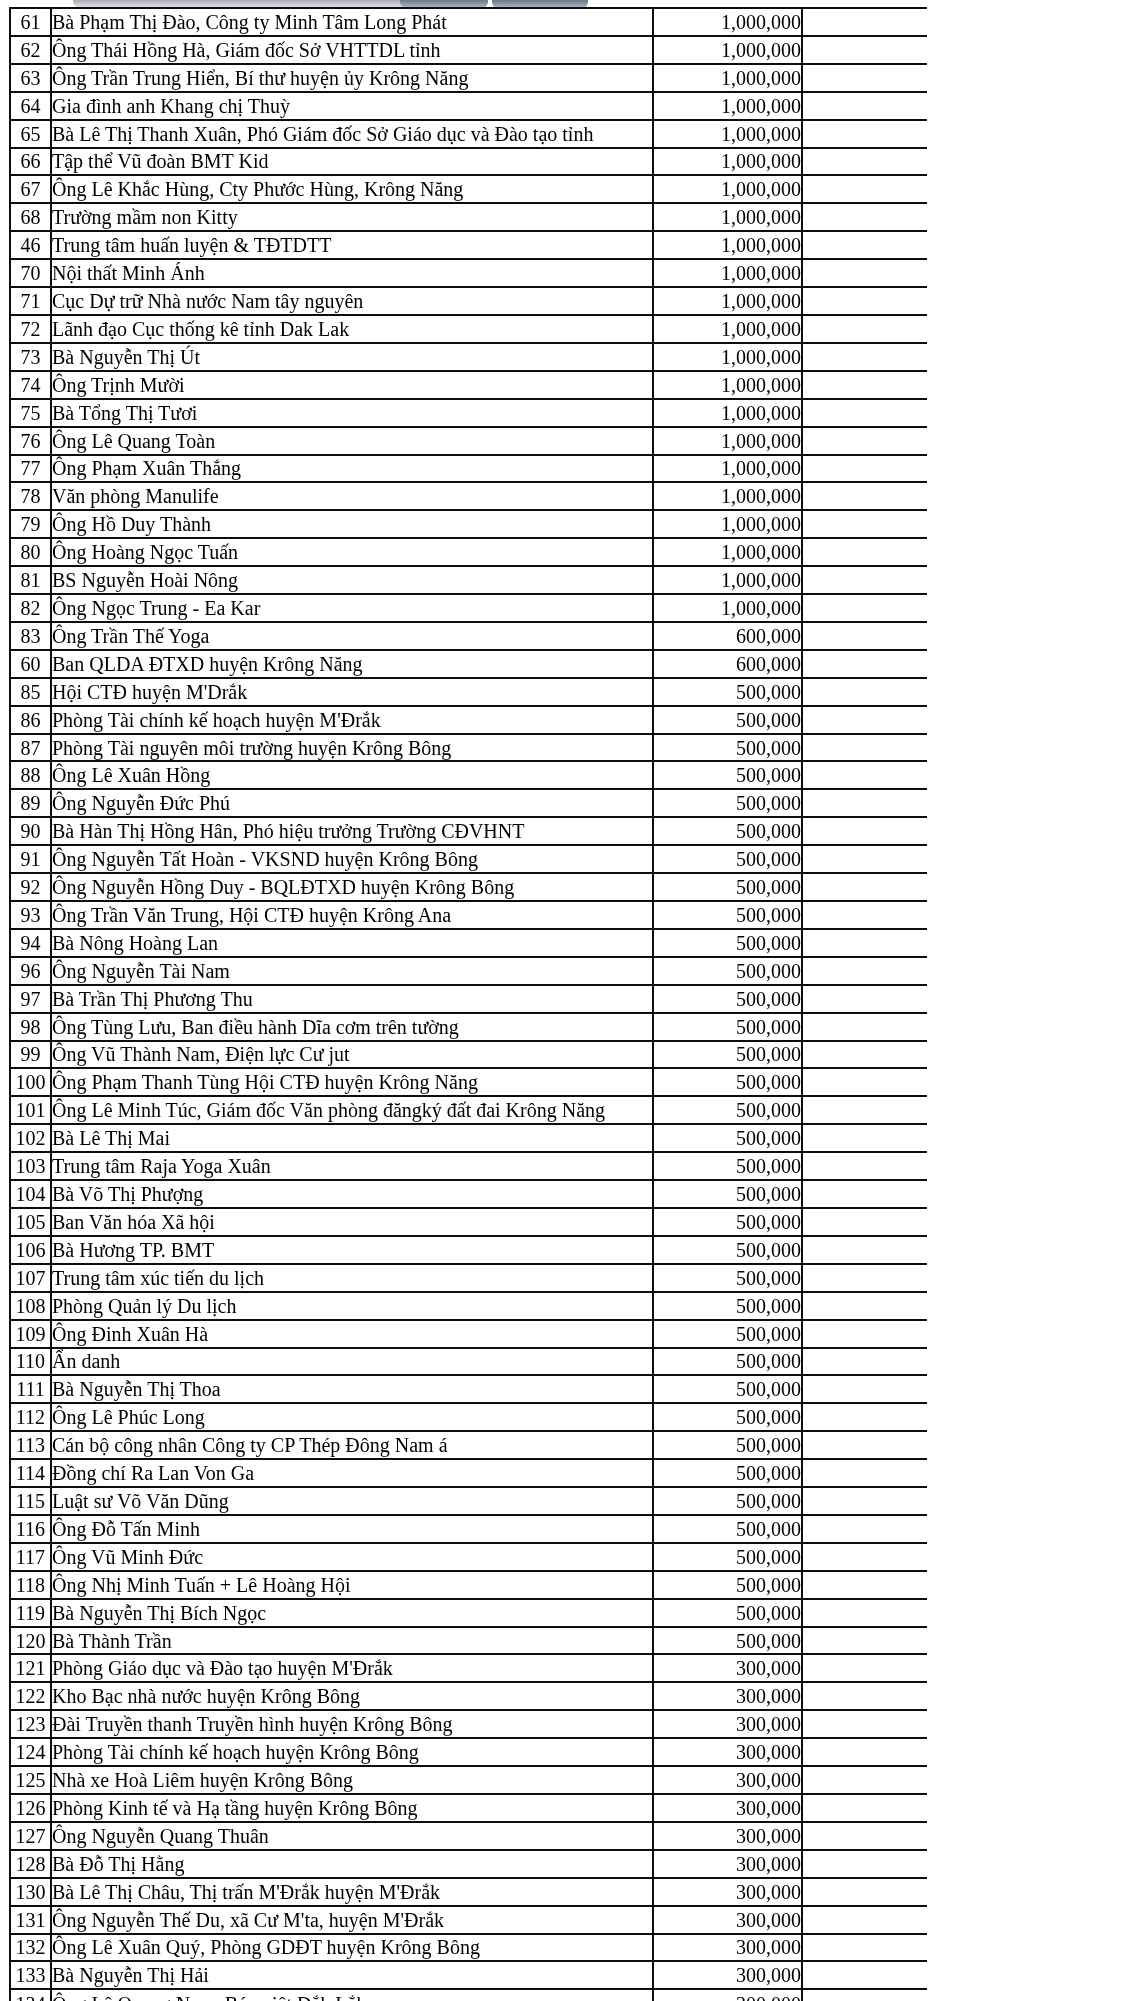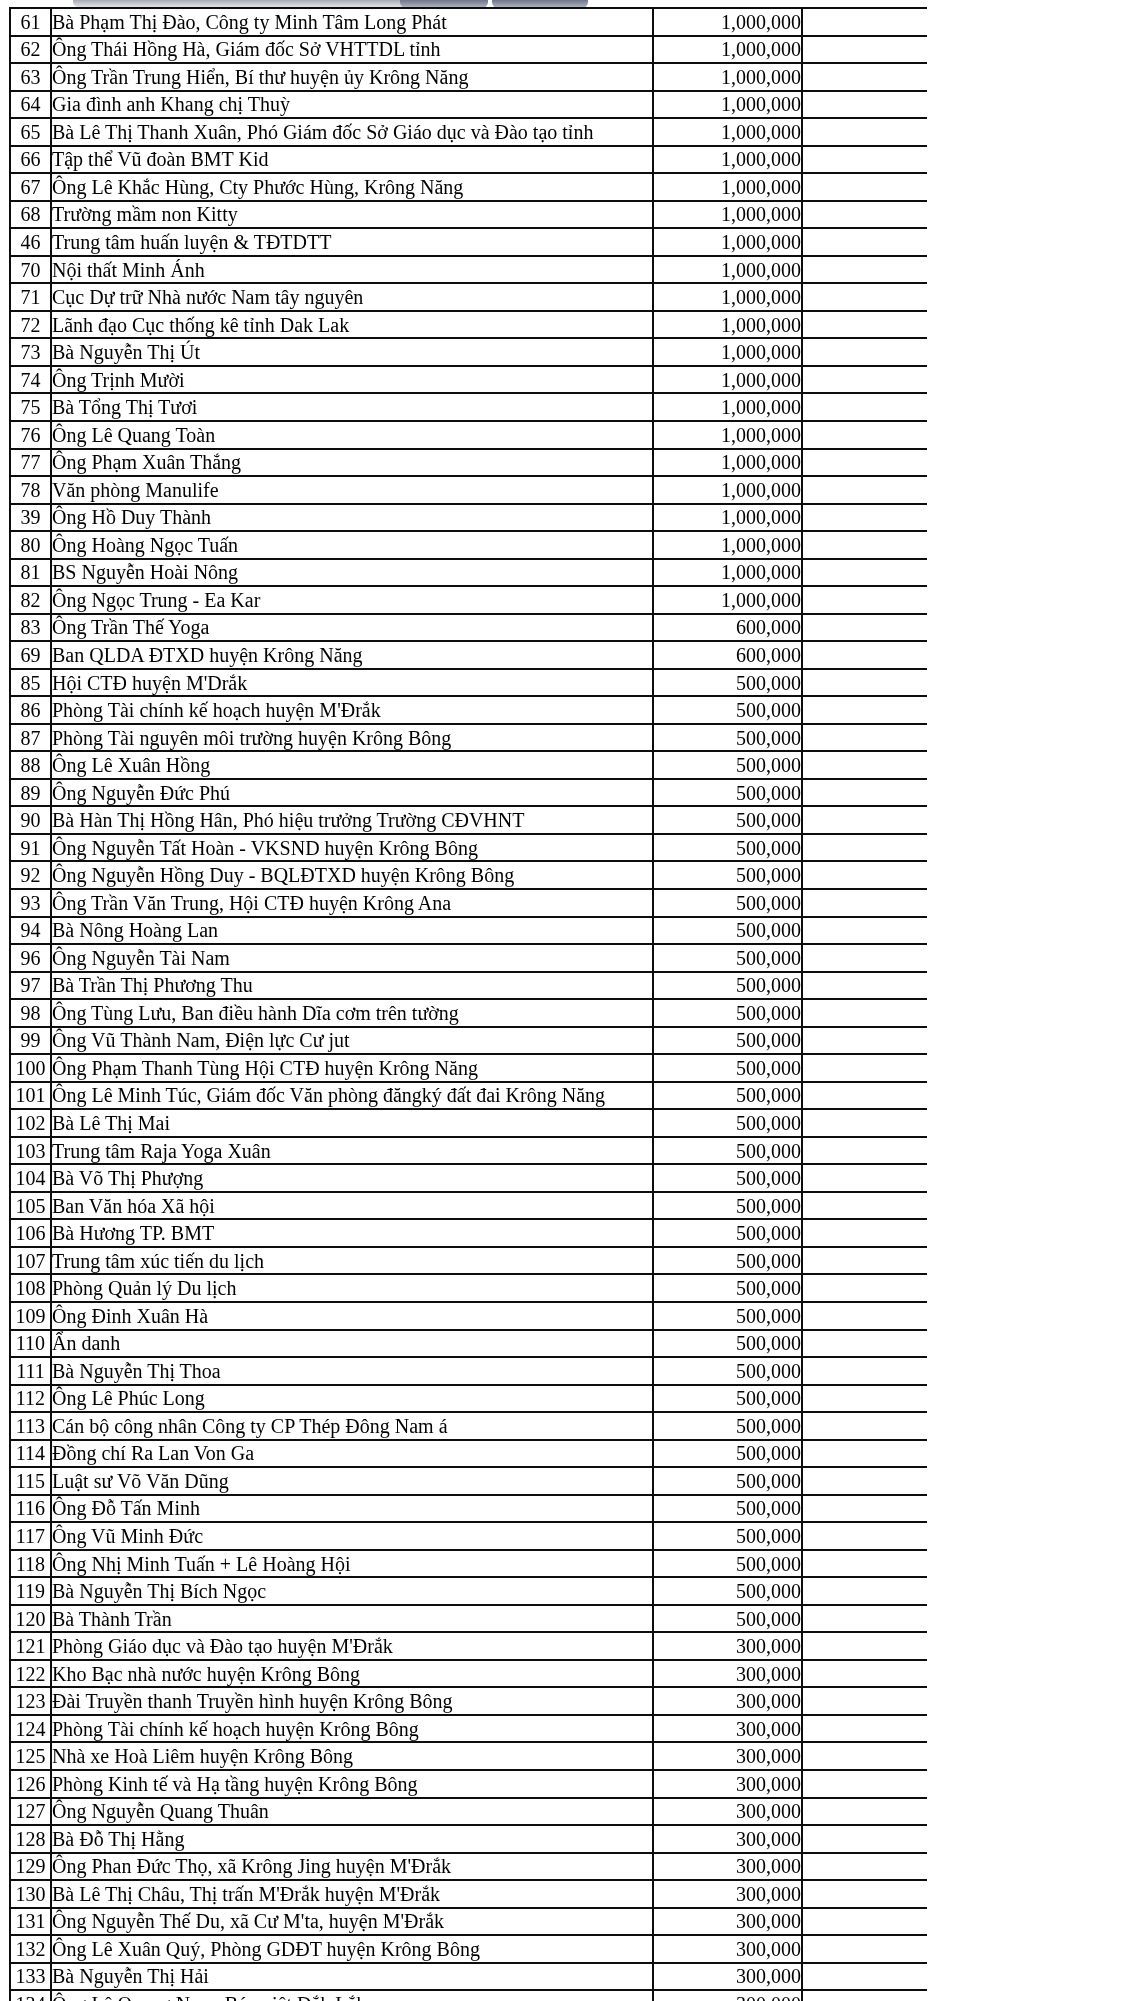--- a/index.html
+++ b/index.html
@@ -193,21 +193,21 @@
           <td class="c-blank"></td>
         </tr>
         <tr>
           <td class="c-no">78</td>
           <td class="c-name">Văn phòng Manulife</td>
           <td class="c-amount">1,000,000</td>
           <td class="c-blank"></td>
           <td class="c-blank"></td>
         </tr>
         <tr>
-          <td class="c-no">39</td>
+          <td class="c-no">79</td>
           <td class="c-name">Ông Hồ Duy Thành</td>
           <td class="c-amount">1,000,000</td>
           <td class="c-blank"></td>
           <td class="c-blank"></td>
         </tr>
         <tr>
           <td class="c-no">80</td>
           <td class="c-name">Ông Hoàng Ngọc Tuấn</td>
           <td class="c-amount">1,000,000</td>
           <td class="c-blank"></td>
@@ -228,21 +228,21 @@
           <td class="c-blank"></td>
         </tr>
         <tr>
           <td class="c-no">83</td>
           <td class="c-name">Ông Trần Thế Yoga</td>
           <td class="c-amount">600,000</td>
           <td class="c-blank"></td>
           <td class="c-blank"></td>
         </tr>
         <tr>
-          <td class="c-no">69</td>
+          <td class="c-no">60</td>
           <td class="c-name">Ban QLDA ĐTXD huyện Krông Năng</td>
           <td class="c-amount">600,000</td>
           <td class="c-blank"></td>
           <td class="c-blank"></td>
         </tr>
         <tr>
           <td class="c-no">85</td>
           <td class="c-name">Hội CTĐ huyện M'Drắk</td>
           <td class="c-amount">500,000</td>
           <td class="c-blank"></td>
@@ -531,27 +531,20 @@
         <tr>
           <td class="c-no">127</td>
           <td class="c-name">Ông Nguyễn Quang Thuân</td>
           <td class="c-amount">300,000</td>
           <td class="c-blank"></td>
           <td class="c-blank"></td>
         </tr>
         <tr>
           <td class="c-no">128</td>
           <td class="c-name">Bà Đỗ Thị Hằng</td>
-          <td class="c-amount">300,000</td>
-          <td class="c-blank"></td>
-          <td class="c-blank"></td>
-        </tr>
-        <tr>
-          <td class="c-no">129</td>
-          <td class="c-name">Ông Phan Đức Thọ, xã Krông Jing huyện M'Đrắk</td>
           <td class="c-amount">300,000</td>
           <td class="c-blank"></td>
           <td class="c-blank"></td>
         </tr>
         <tr>
           <td class="c-no">130</td>
           <td class="c-name">Bà Lê Thị Châu, Thị trấn M'Đrắk huyện M'Đrắk</td>
           <td class="c-amount">300,000</td>
           <td class="c-blank"></td>
           <td class="c-blank"></td>

